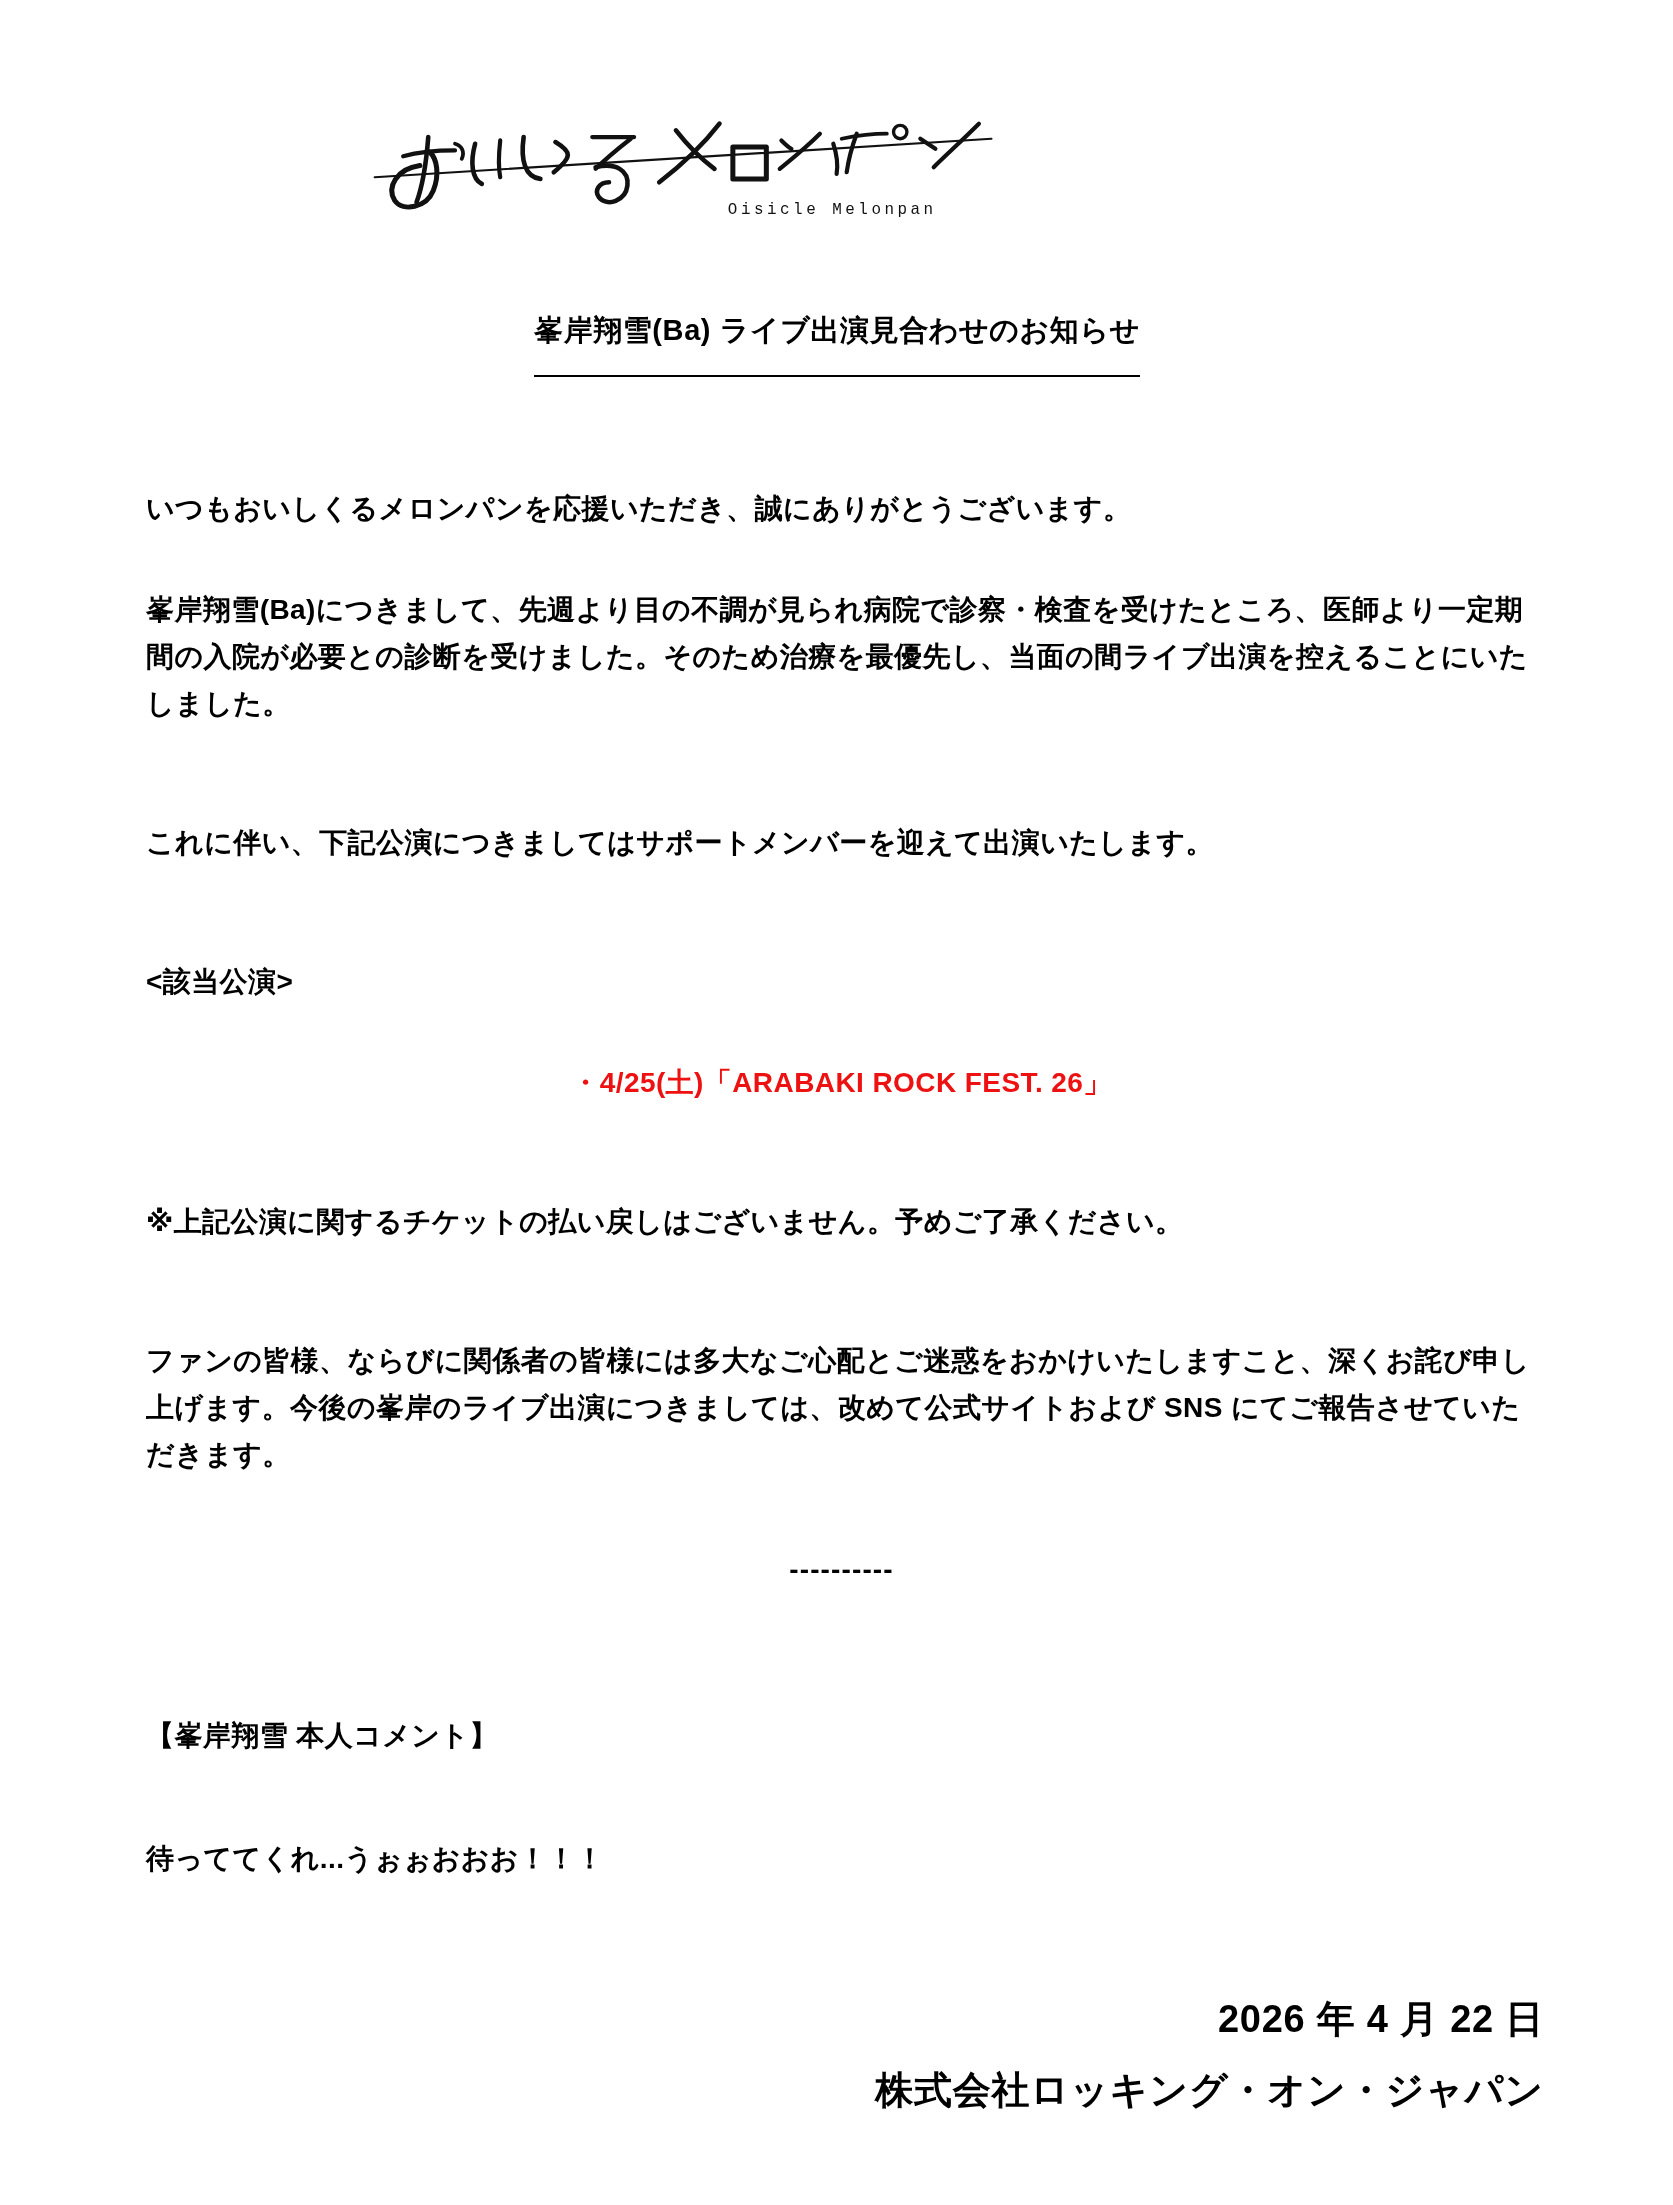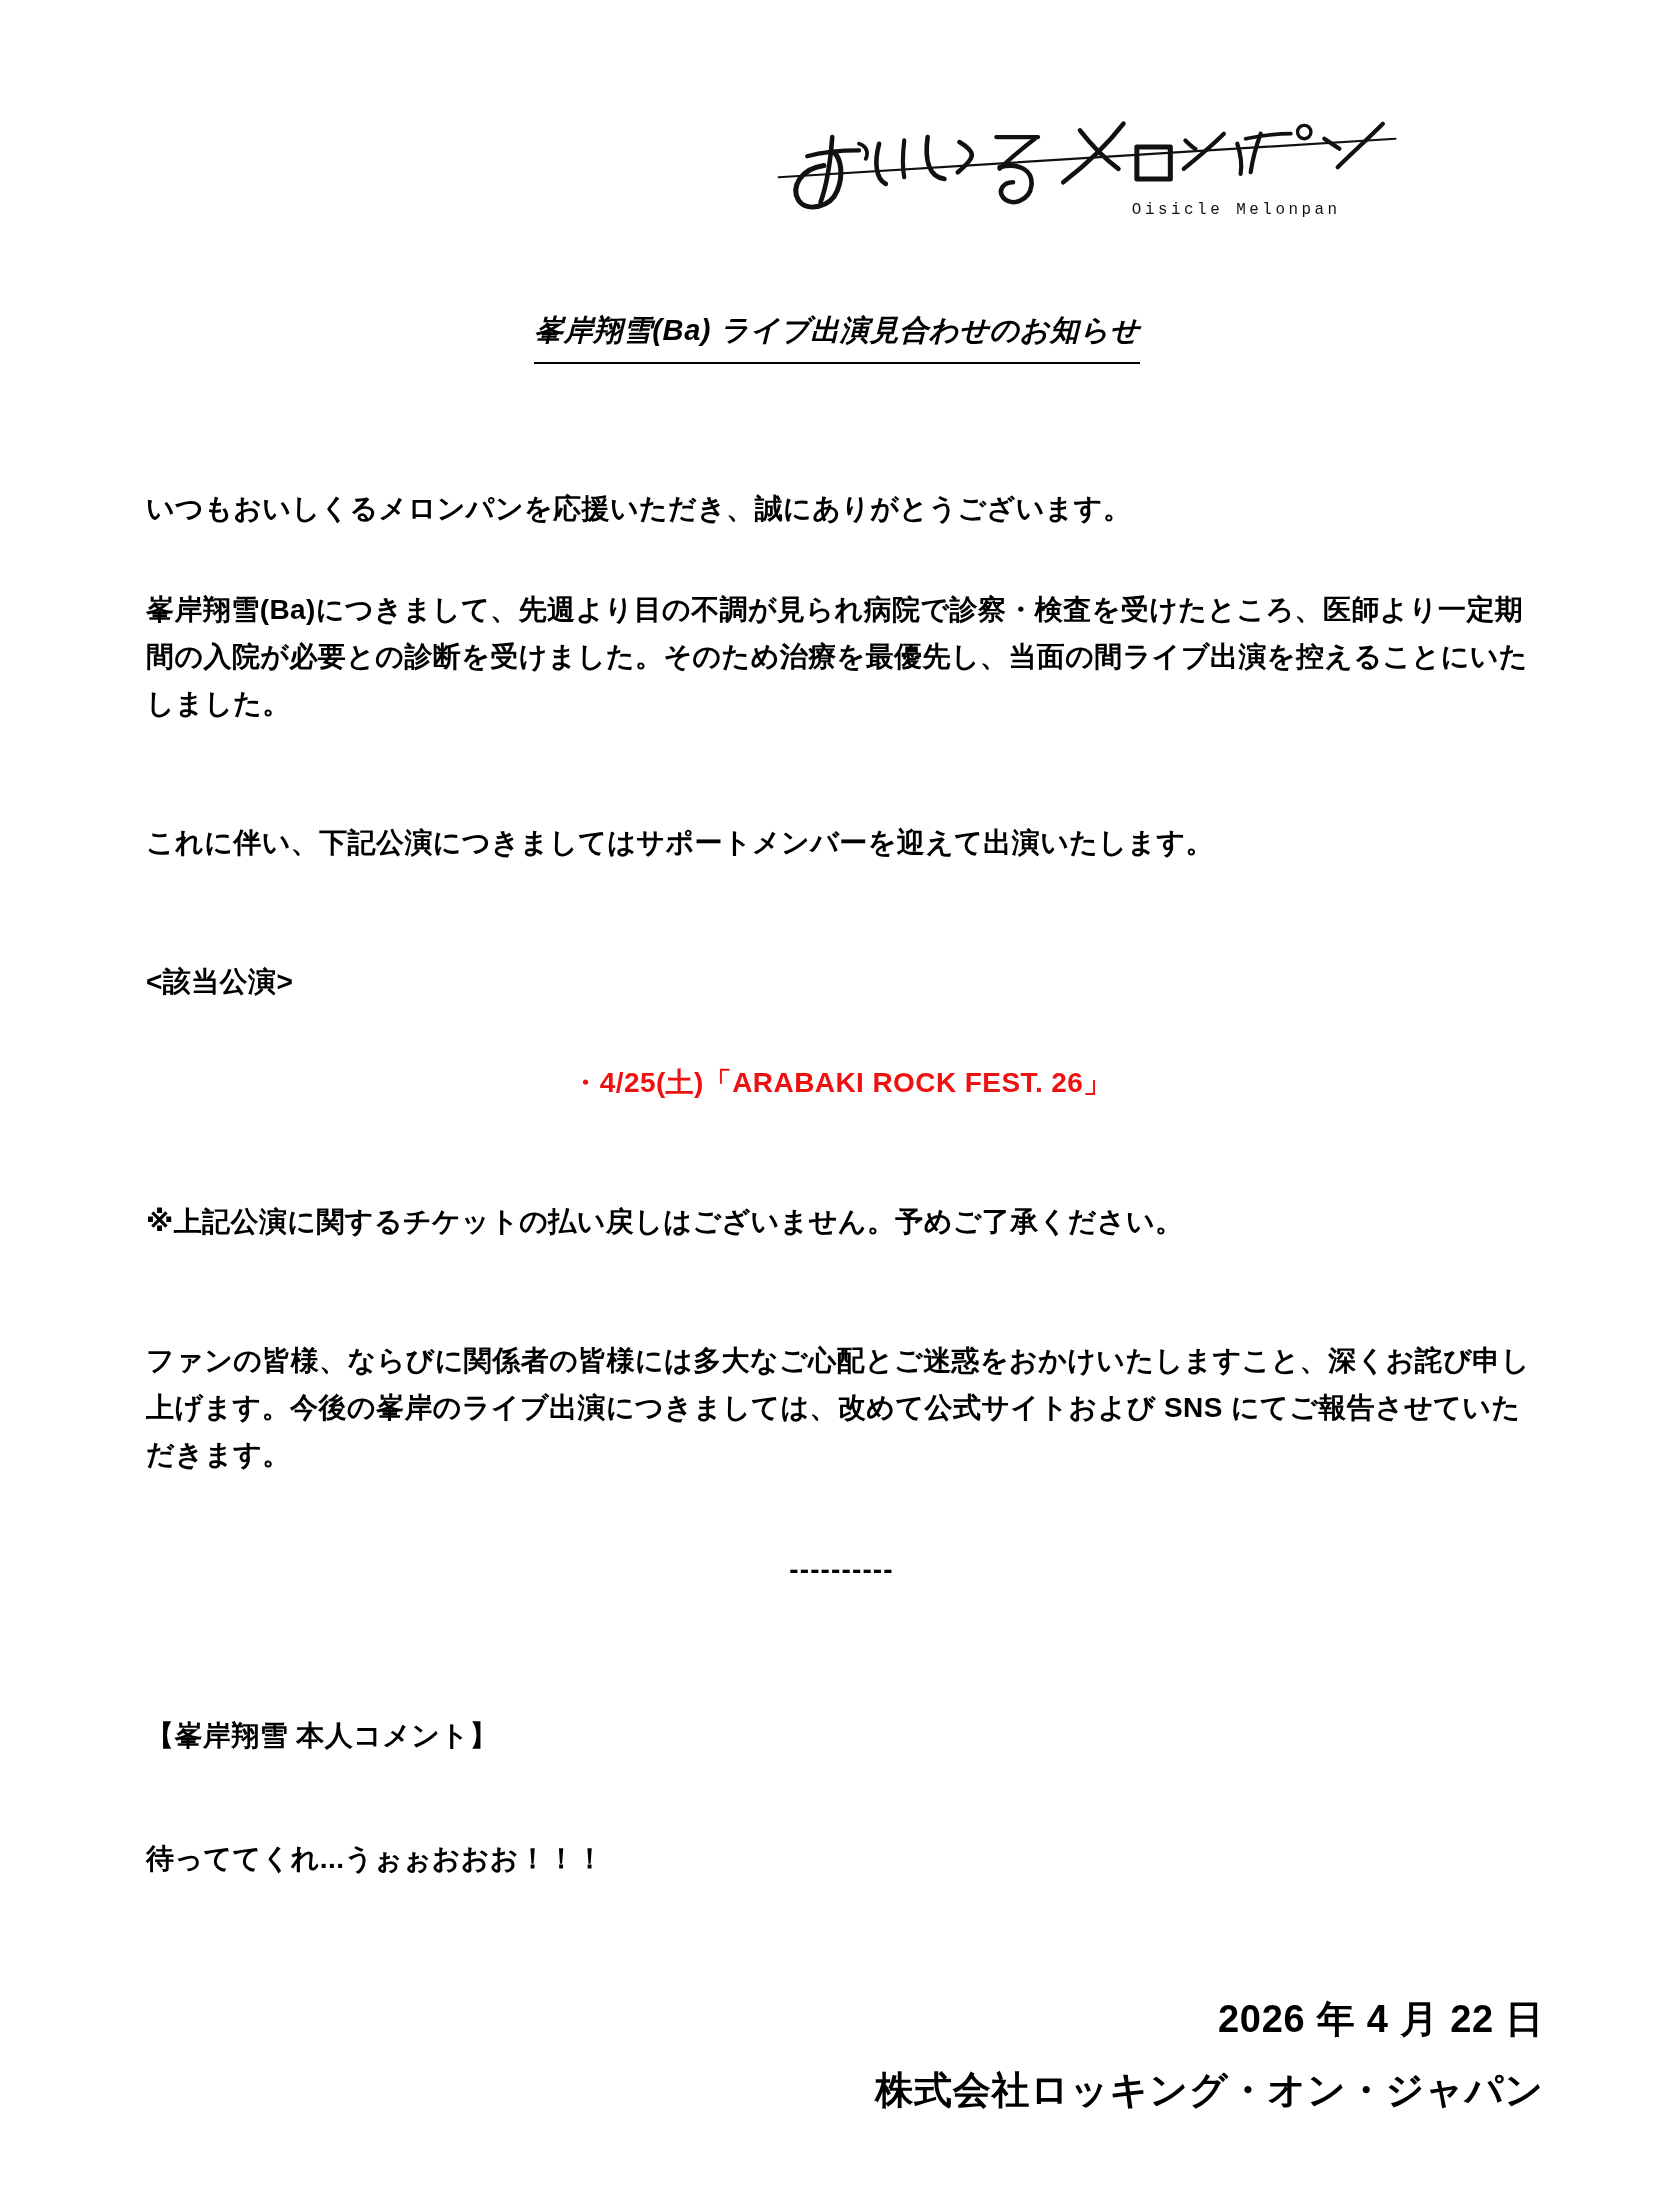--- a/index.html
+++ b/index.html
@@ -23,23 +23,22 @@
     overflow: hidden;
   }
 
   
   .logo-block {
     position: absolute;
     top: 100px;
     left: 0;
     width: 1372px;
     display: flex;
-    justify-content: flex-end;
+    justify-content: center;
     align-items: flex-start;
-    padding-left: 36px;
   }
   .logo-mark {
     width: 636px;
     height: 126px;
     display: block;
   }
 
   
   .doc-title {
     position: absolute;
@@ -48,22 +47,21 @@
     width: 1674px;
     text-align: center;
     font-size: 29px;
     font-weight: bold;
     letter-spacing: 0.02em;
     line-height: 1.4;
   }
   .doc-title .title-underline {
     display: inline-block;
     border-bottom: 2.5px solid #000;
-    padding-bottom: 11px;
-    font-style: italic;
+    padding-bottom: 24px;
   }
 
   
   .body-area {
     position: absolute;
     top: 469px;
     left: 130px;
     width: 1423px;
   }
   .para {

